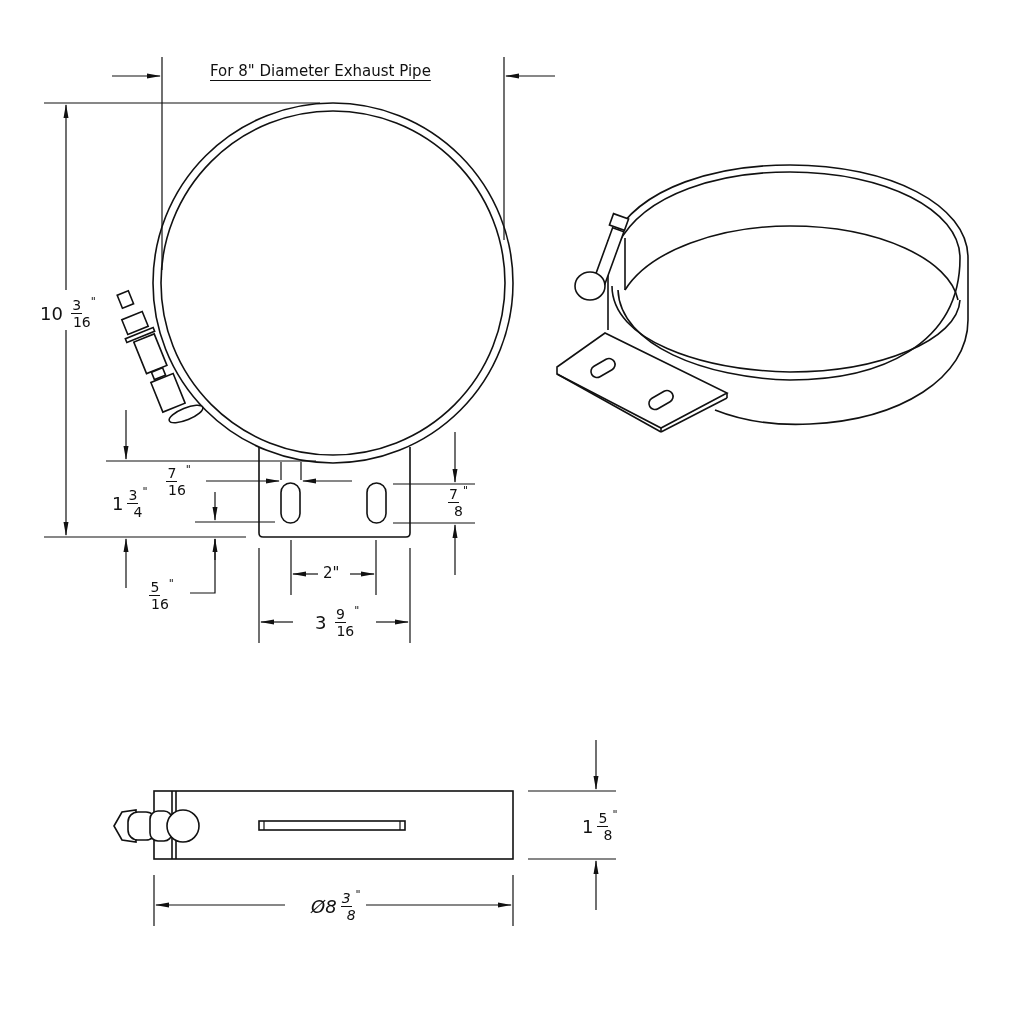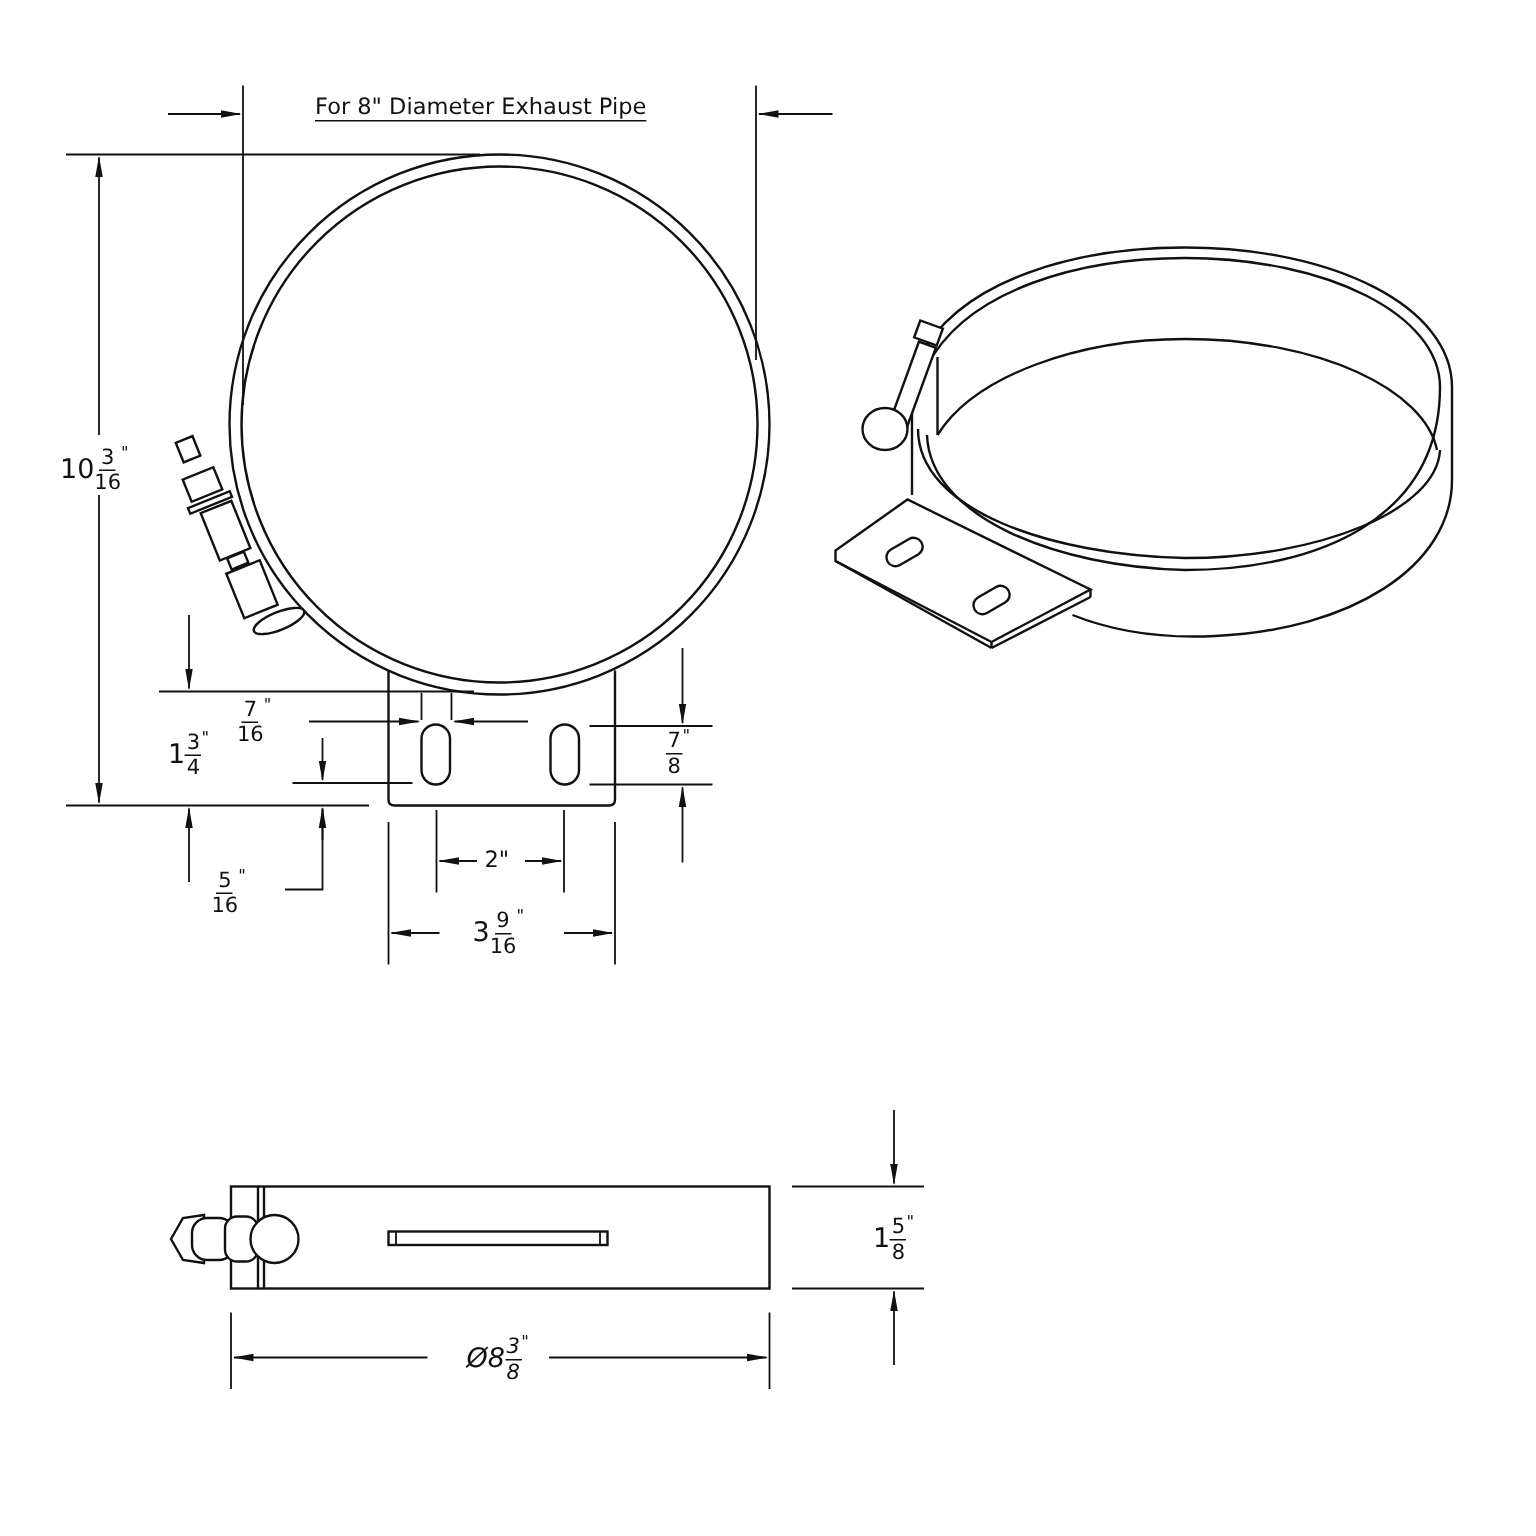--- a/index.html
+++ b/index.html
@@ -5,21 +5,21 @@
   html, body { margin: 0; padding: 0; background: #ffffff; }
   body { width: 1024px; height: 1024px; position: relative; overflow: hidden; font-family: "DejaVu Sans", "Liberation Sans", sans-serif; }
   svg { position: absolute; left: 0; top: 0; }
   .ln { stroke: #111; stroke-width: 1.6; fill: none; }
   .lnt { stroke: #111; stroke-width: 1.2; fill: none; }
   .fillw { fill: #fff; stroke: #111; stroke-width: 1.6; }
   .lbl { position: absolute; color: #111; font-size: 15px; line-height: 1; white-space: nowrap; }
   .title { position: absolute; left: 210px; top: 62px; font-size: 15px; color: #111; text-decoration: underline; text-underline-offset: 4px; }
   .frac { display: inline-flex; flex-direction: column; align-items: center; vertical-align: middle; font-size: 14px; line-height: 1; }
   .frac .n { border-bottom: 1.6px solid #111; padding: 0 1px 1px; }
-  .frac .d { padding-top: 1px; }
+  .frac .d { padding-top: 1px; margin-left: 10px; }
   .whole { font-size: 18px; vertical-align: middle; }
   .in { font-size: 11px; vertical-align: top; position: relative; top: -2px; }
 </style>
 </head>
 <body>
 
 <svg width="1024" height="1024" viewBox="0 0 1024 1024">
   <defs>
     <marker id="arr" markerWidth="14" markerHeight="8" refX="13" refY="4" orient="auto" markerUnits="userSpaceOnUse">
       <path d="M0,1.5 L14,4 L0,6.5 Z" fill="#111"></path>

